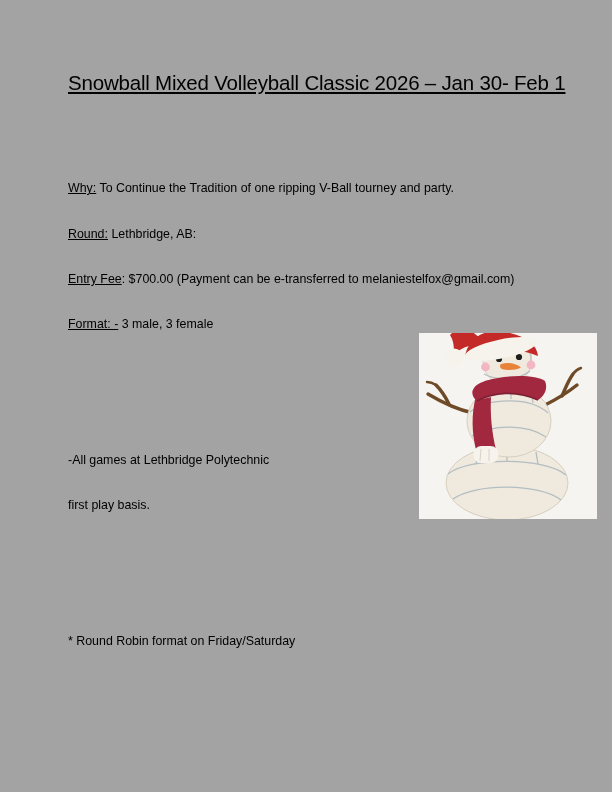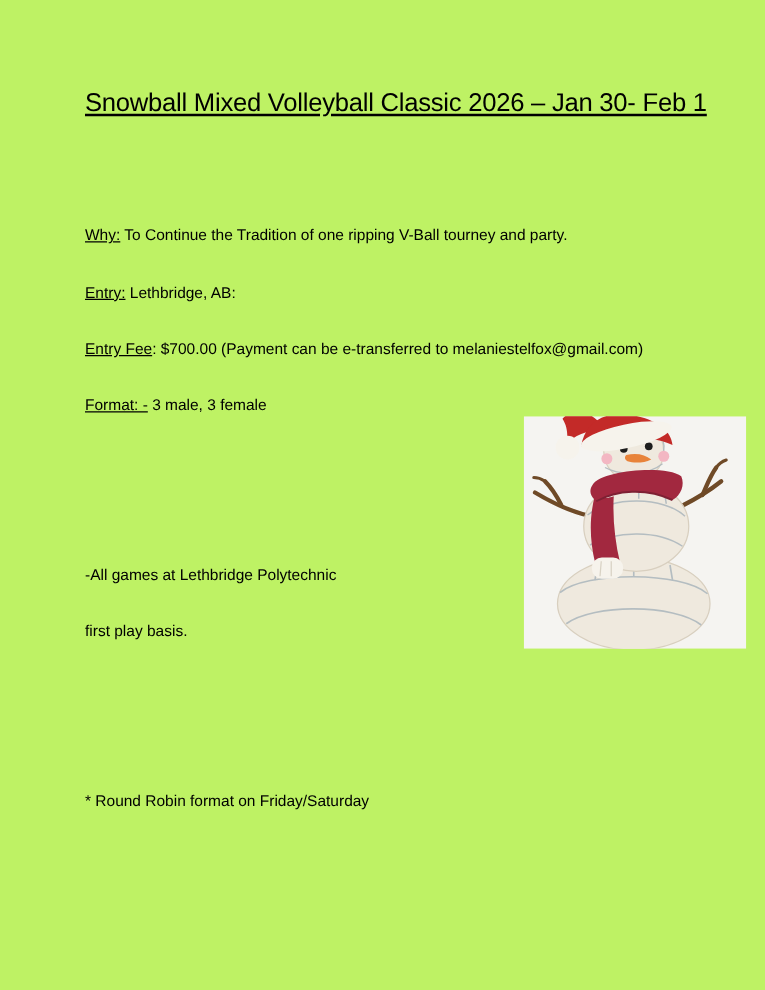--- a/index.html
+++ b/index.html
@@ -1,17 +1,17 @@
 <!DOCTYPE html>
 <html><head>
 <meta charset="utf-8">
 <style>
   html,body { margin:0; padding:0; background:#ffffff; }
   .page {
-    position:relative; width:612px; height:792px; background:#bef264;
+    position:relative; width:612px; height:792px; background:#a3a3a3;
     overflow:hidden; font-family:"Liberation Sans","DejaVu Sans",sans-serif;
     color:#000000;
   }
   .doc-title {
     position:absolute; left:68px; top:71px;
     font-size:20.5px; line-height:1.2; letter-spacing:-0.2px;
     text-decoration:underline; white-space:pre; font-weight:400;
   }
   .doc-body {
     position:absolute; left:68px; top:106px;
@@ -28,21 +28,21 @@
 <body>
 
 <div class="page">
 
   <div class="doc-title">Snowball Mixed Volleyball Classic 2026 – Jan 30- Feb 1</div>
 
   <div class="doc-body">
 
     <div class="section">
       <div class="line"><span class="u">Why:</span><span> To Continue the Tradition of one ripping V-Ball tourney and party.</span></div>
-      <div class="line"><span class="u">Entry:</span><span> Lethbridge, AB:</span></div>
+      <div class="line"><span class="u">Round:</span><span> Lethbridge, AB:</span></div>
       <div class="line"><span class="u">Entry Fee</span><span>: $700.00 (Payment can be e-transferred to melaniestelfox@gmail.com)</span></div>
       <div class="line"><span class="u">Format: -</span><span> 3 male, 3 female</span></div>
     </div>
 
     <div class="section">
       <div class="line"><span>-All games at Lethbridge Polytechnic</span></div>
       <div class="line"><span>first play basis.</span></div>
     </div>
 
     <div class="section">

